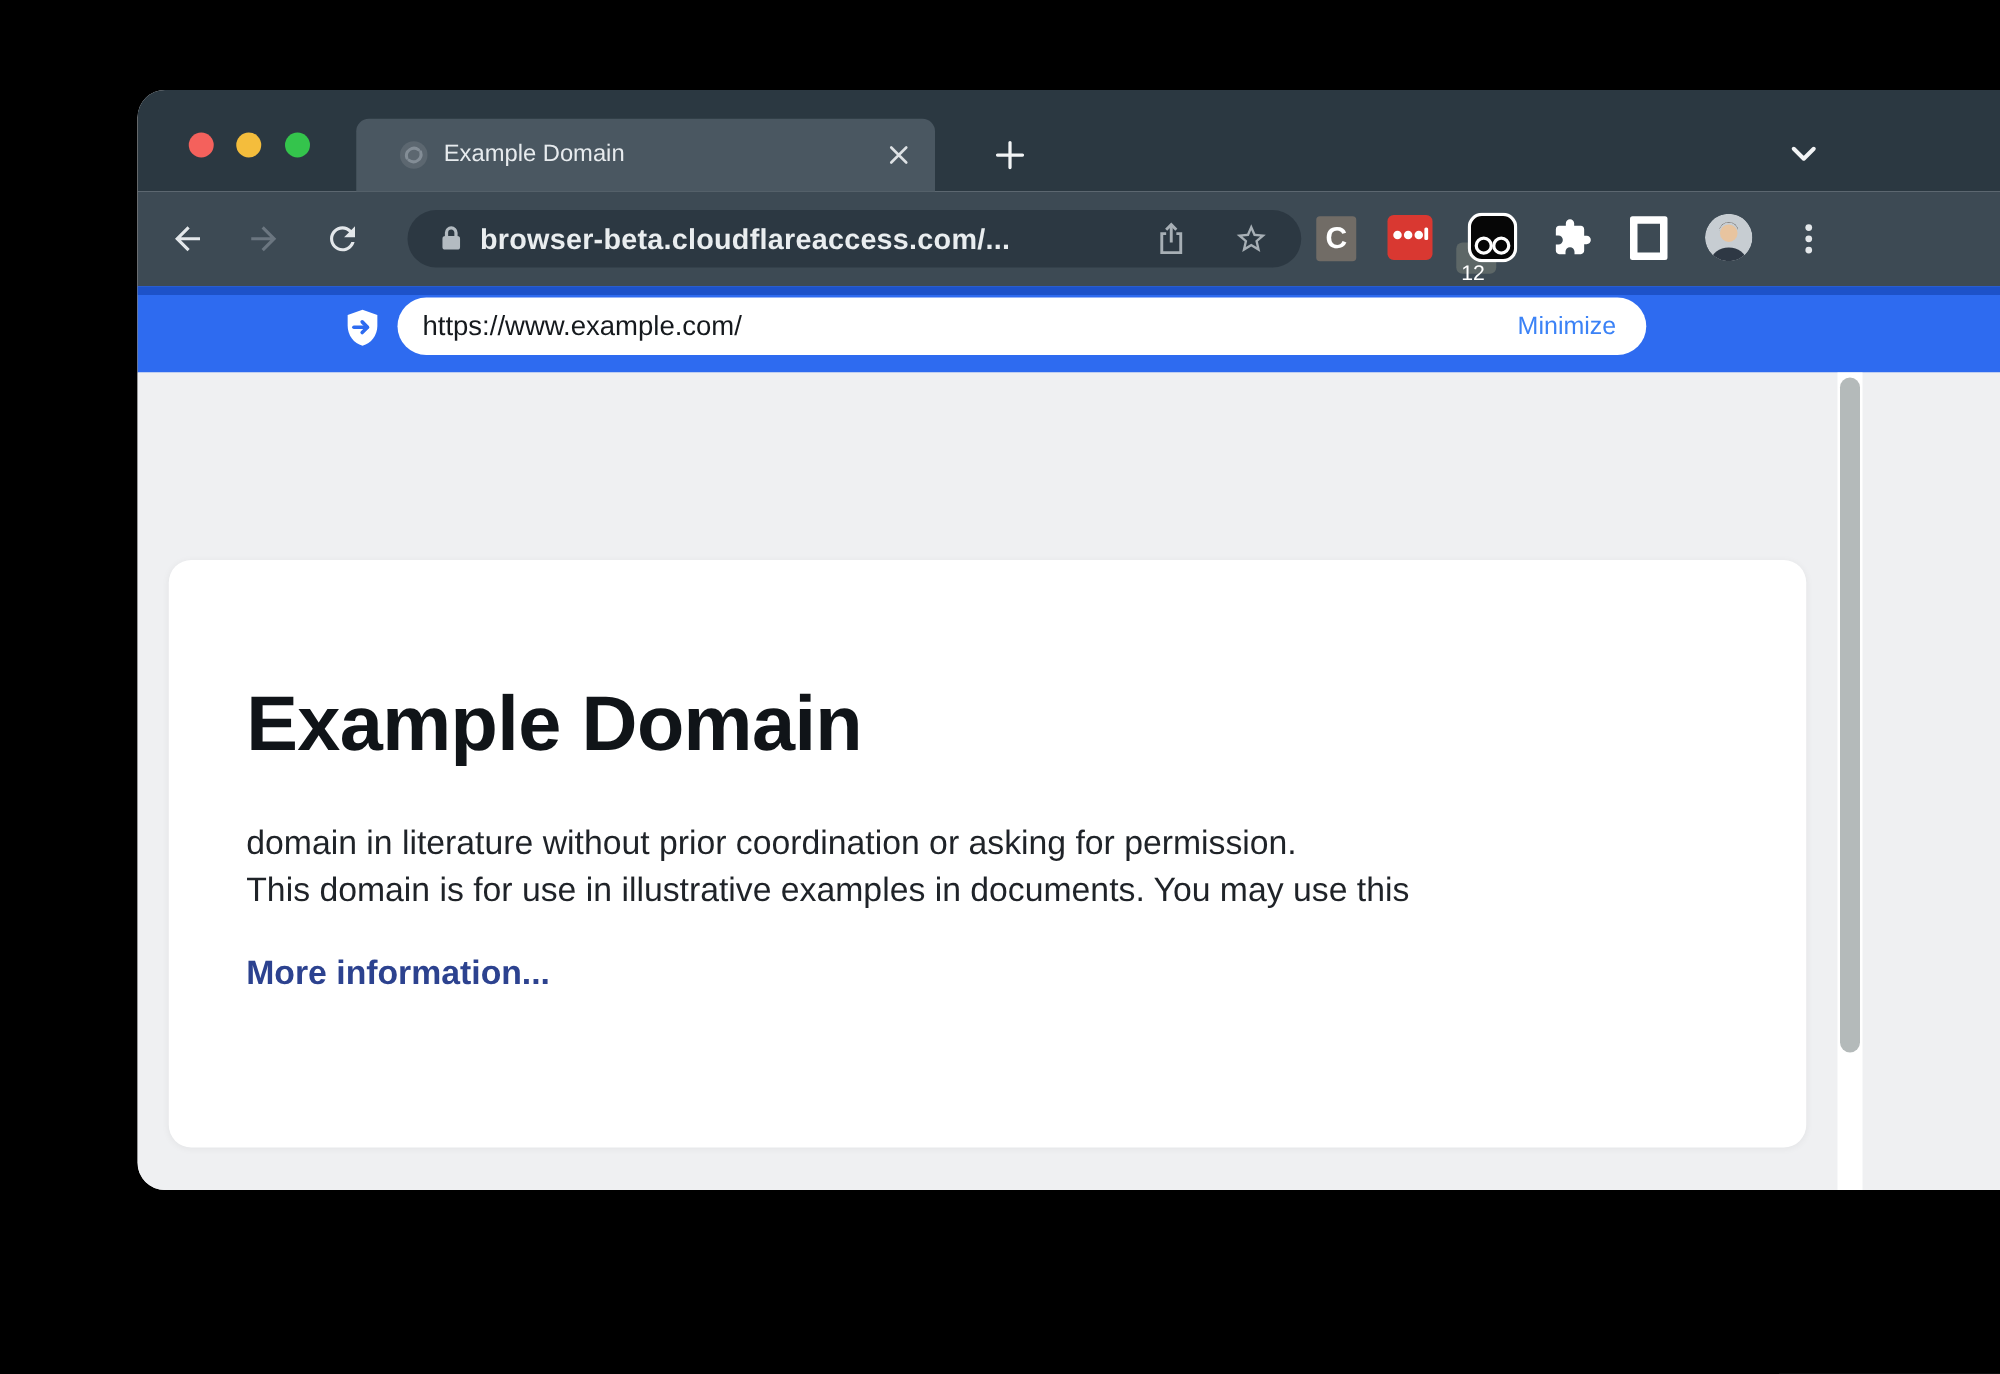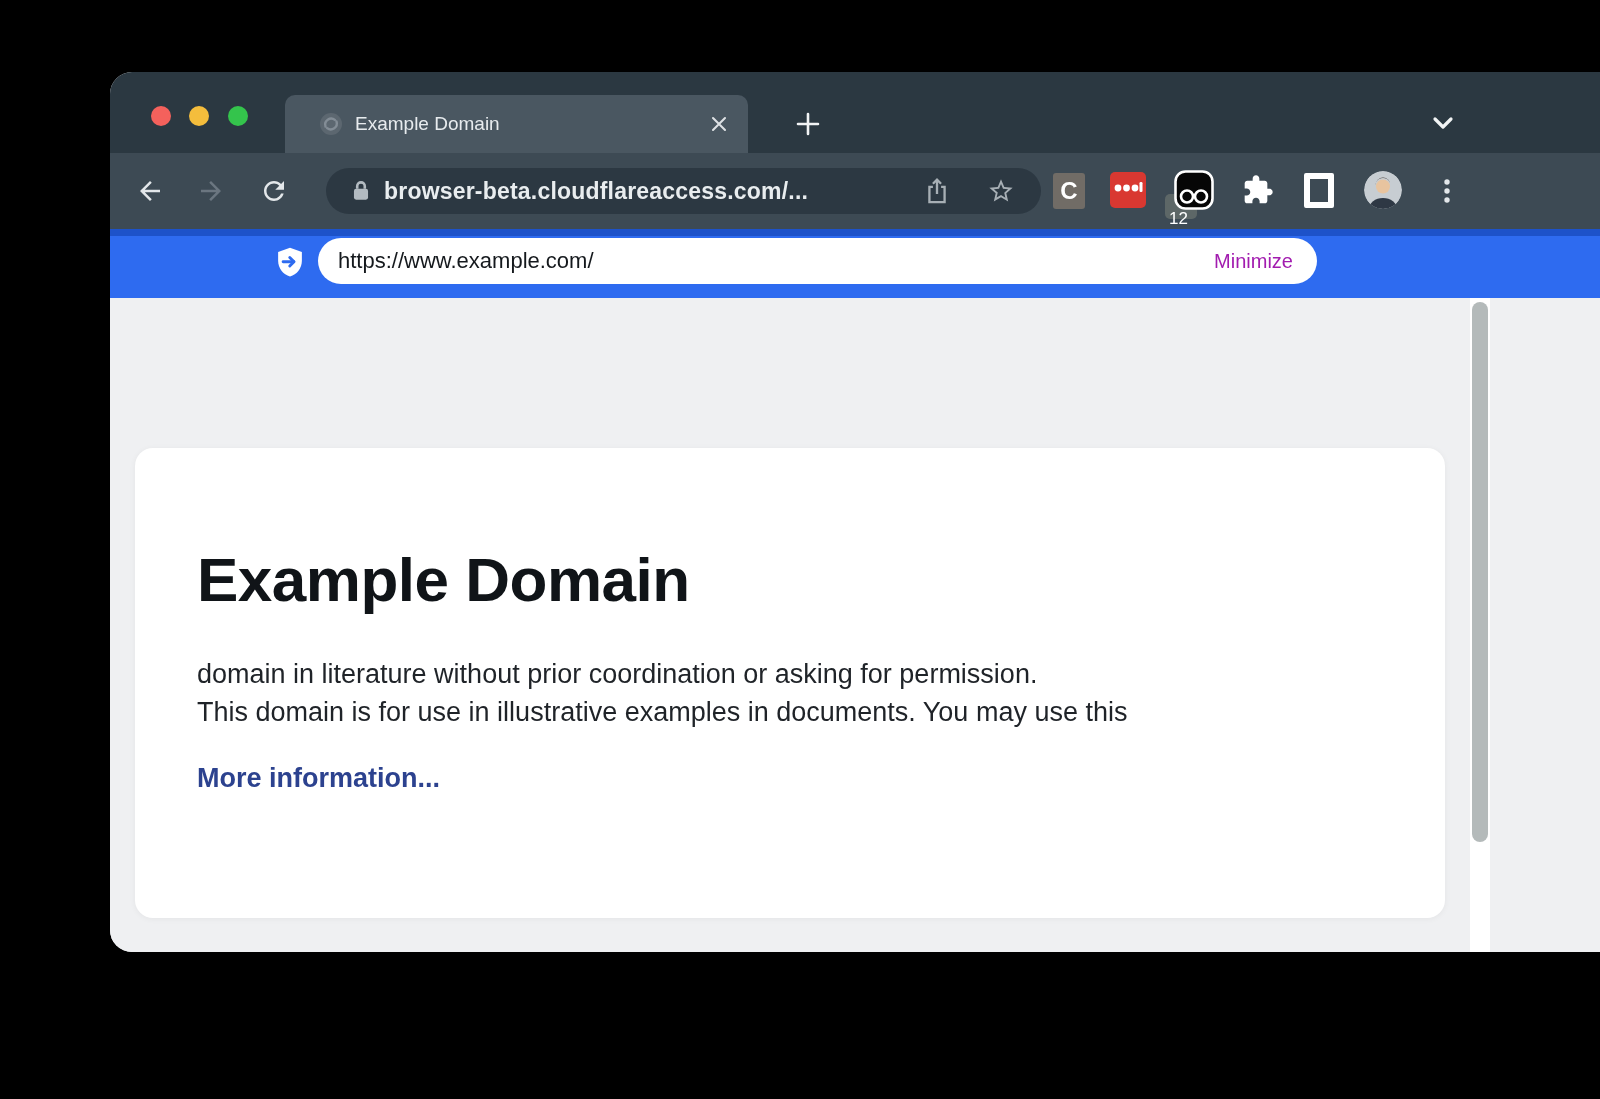--- a/index.html
+++ b/index.html
@@ -55,21 +55,21 @@
 
   
   .bluebar { position:absolute; left:0; top:157px; width:100%; height:69px; background:#2e6bf0; }
   .bluebar-strip { position:absolute; left:0; top:0; width:100%; height:7px; background:#1d52c9; }
   .shield { position:absolute; left:165px; top:17px; width:30px; height:34px; }
   .iso-input { position:absolute; left:208px; top:9px; width:999px; height:46px; background:#fff;
                border-radius:23px; }
   .iso-url { position:absolute; left:20px; top:0; height:46px; line-height:46px; font-size:22px;
              color:#15191d; white-space:nowrap; }
   .iso-min { position:absolute; right:24px; top:0; height:46px; line-height:46px; font-size:20px;
-             color:#a21caf; cursor:pointer; }
+             color:#3b82f6; cursor:pointer; }
 
   
   .page { position:absolute; left:0; top:226px; width:100%; height:654px; background:#eff0f2; }
   .card { position:absolute; left:25px; top:150px; width:1310px; height:470px; background:#fff;
           border-radius:18px; box-shadow:0 1px 6px rgba(0,0,0,.05); }
   .card-content { padding:96px 80px 0 62px; }
   .card-content h1 { font-size:62px; font-weight:700; color:#101418; letter-spacing:-.5px;
                      margin:0 0 40px 0; }
   .card-content p { font-size:27px; line-height:38px; color:#1f2328; margin:0 0 32px 0; }
   .card-content p span { display:block; }

